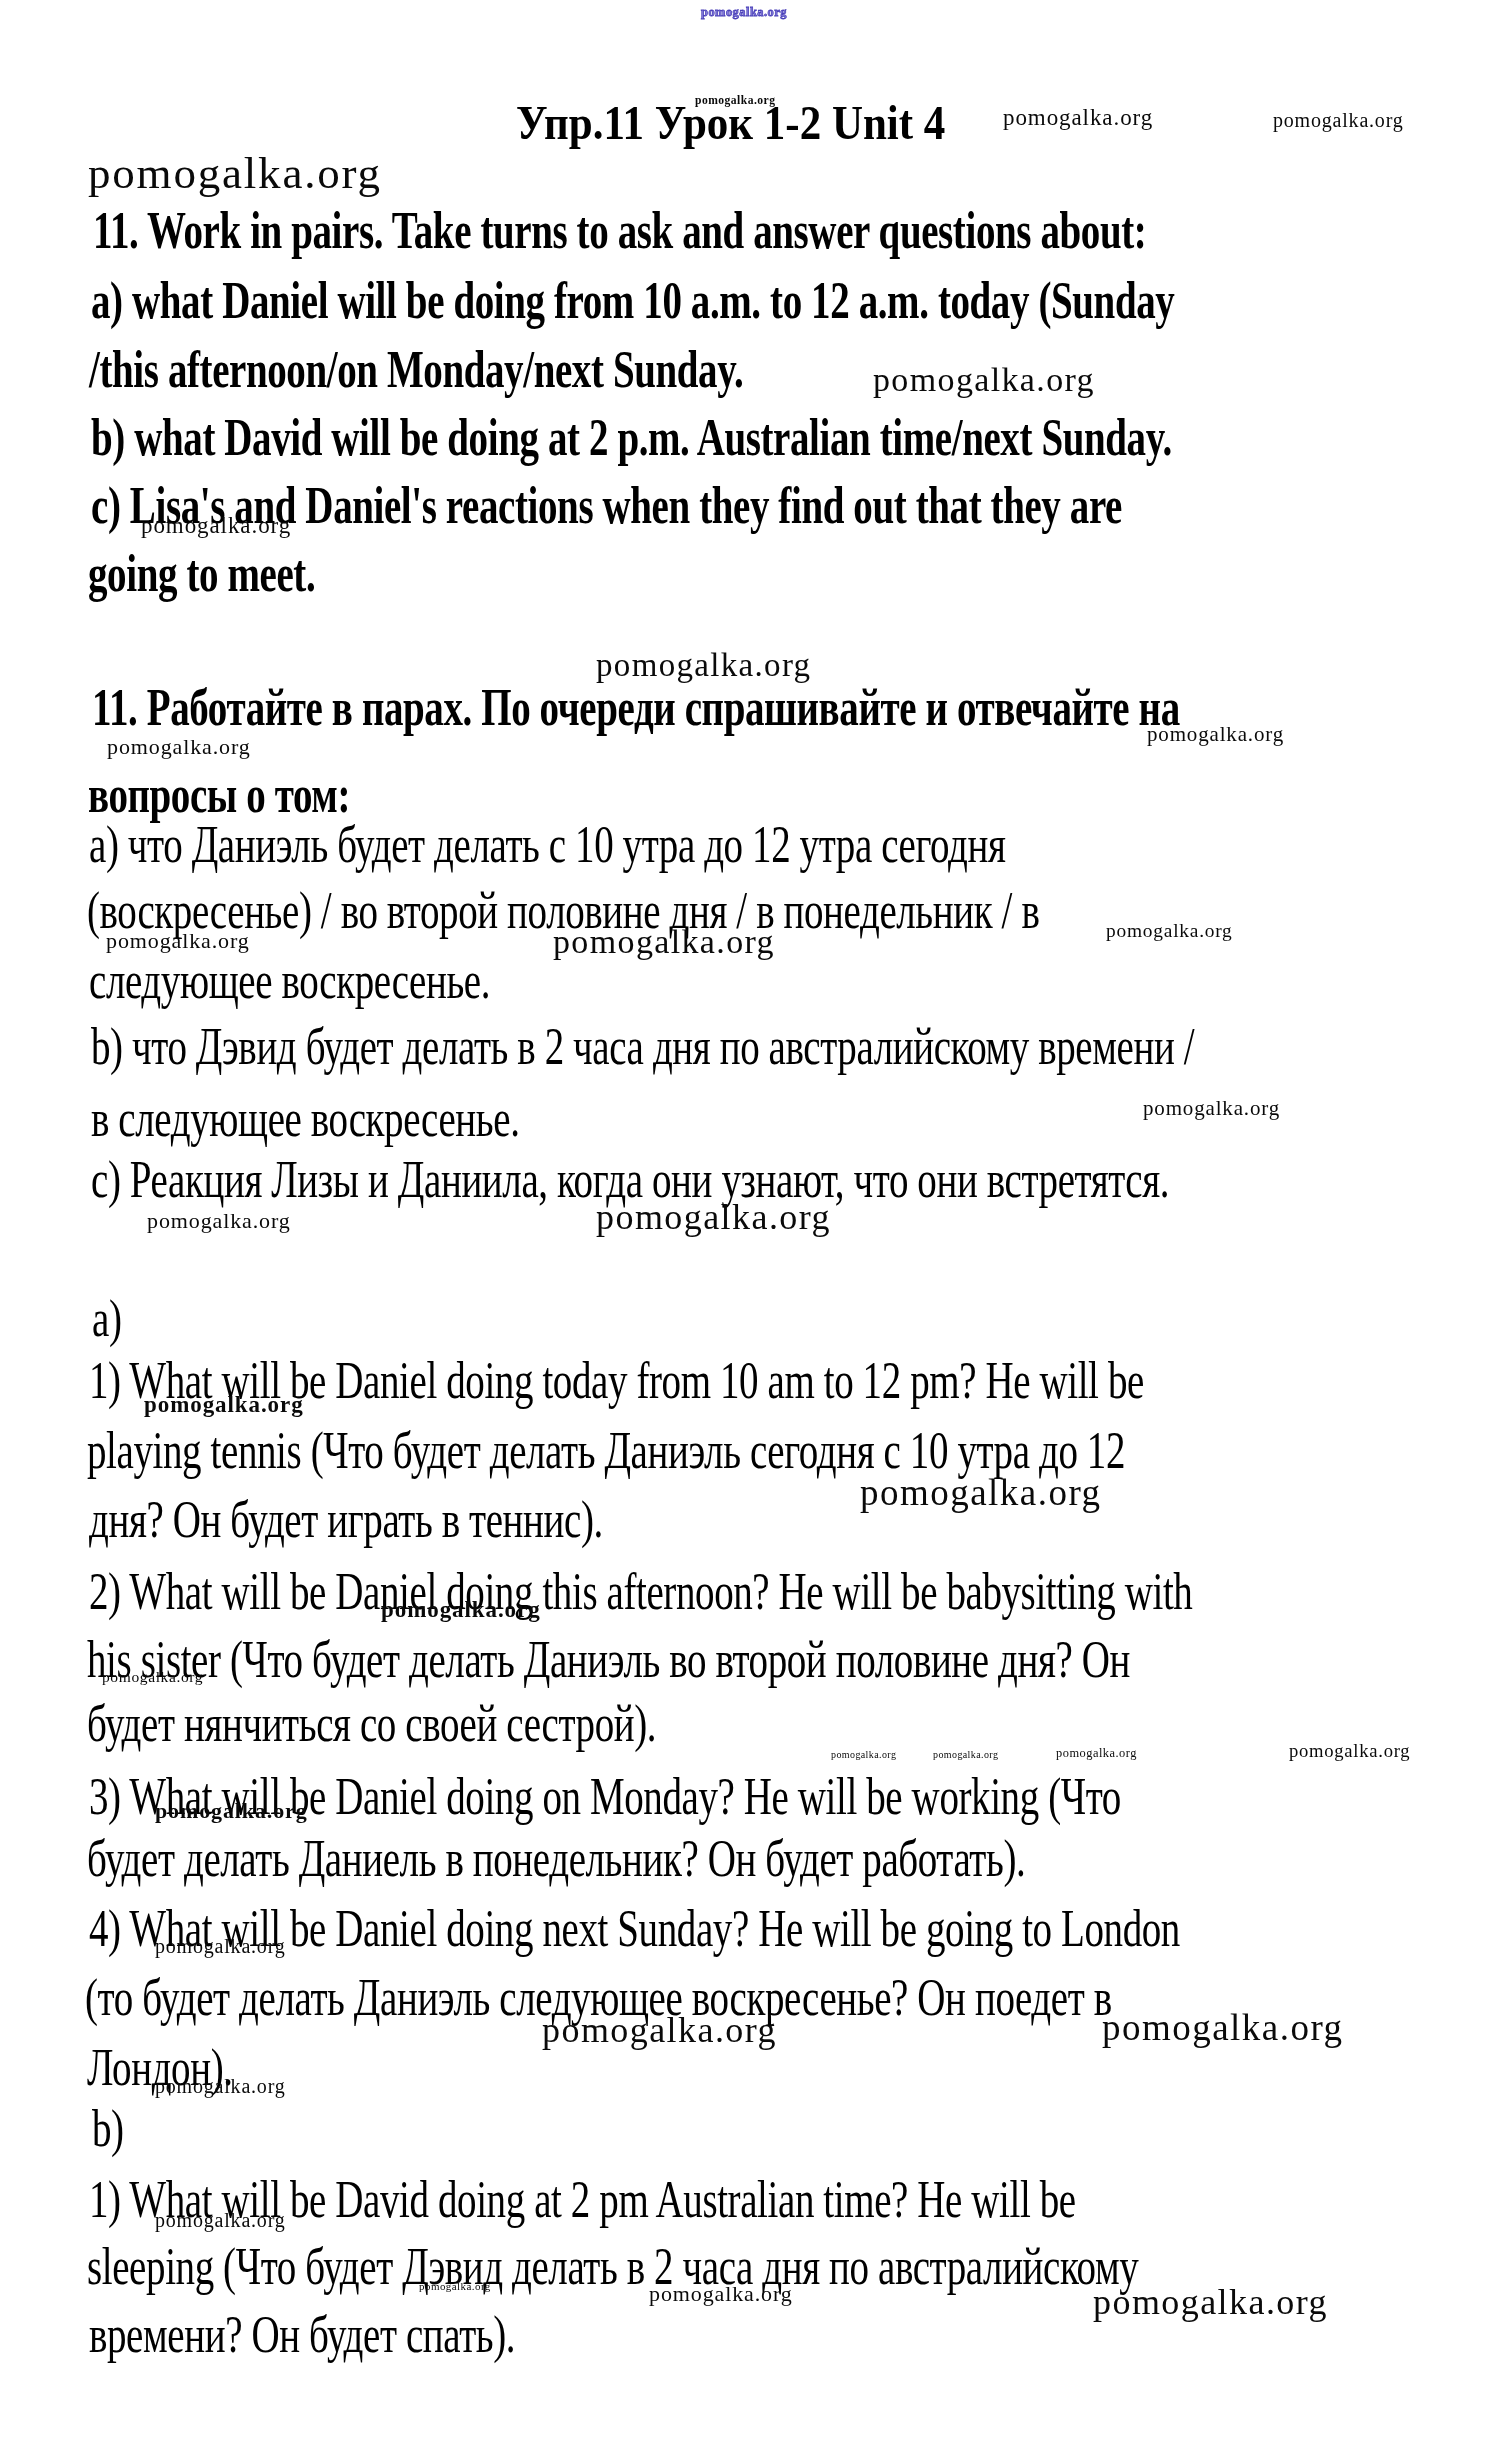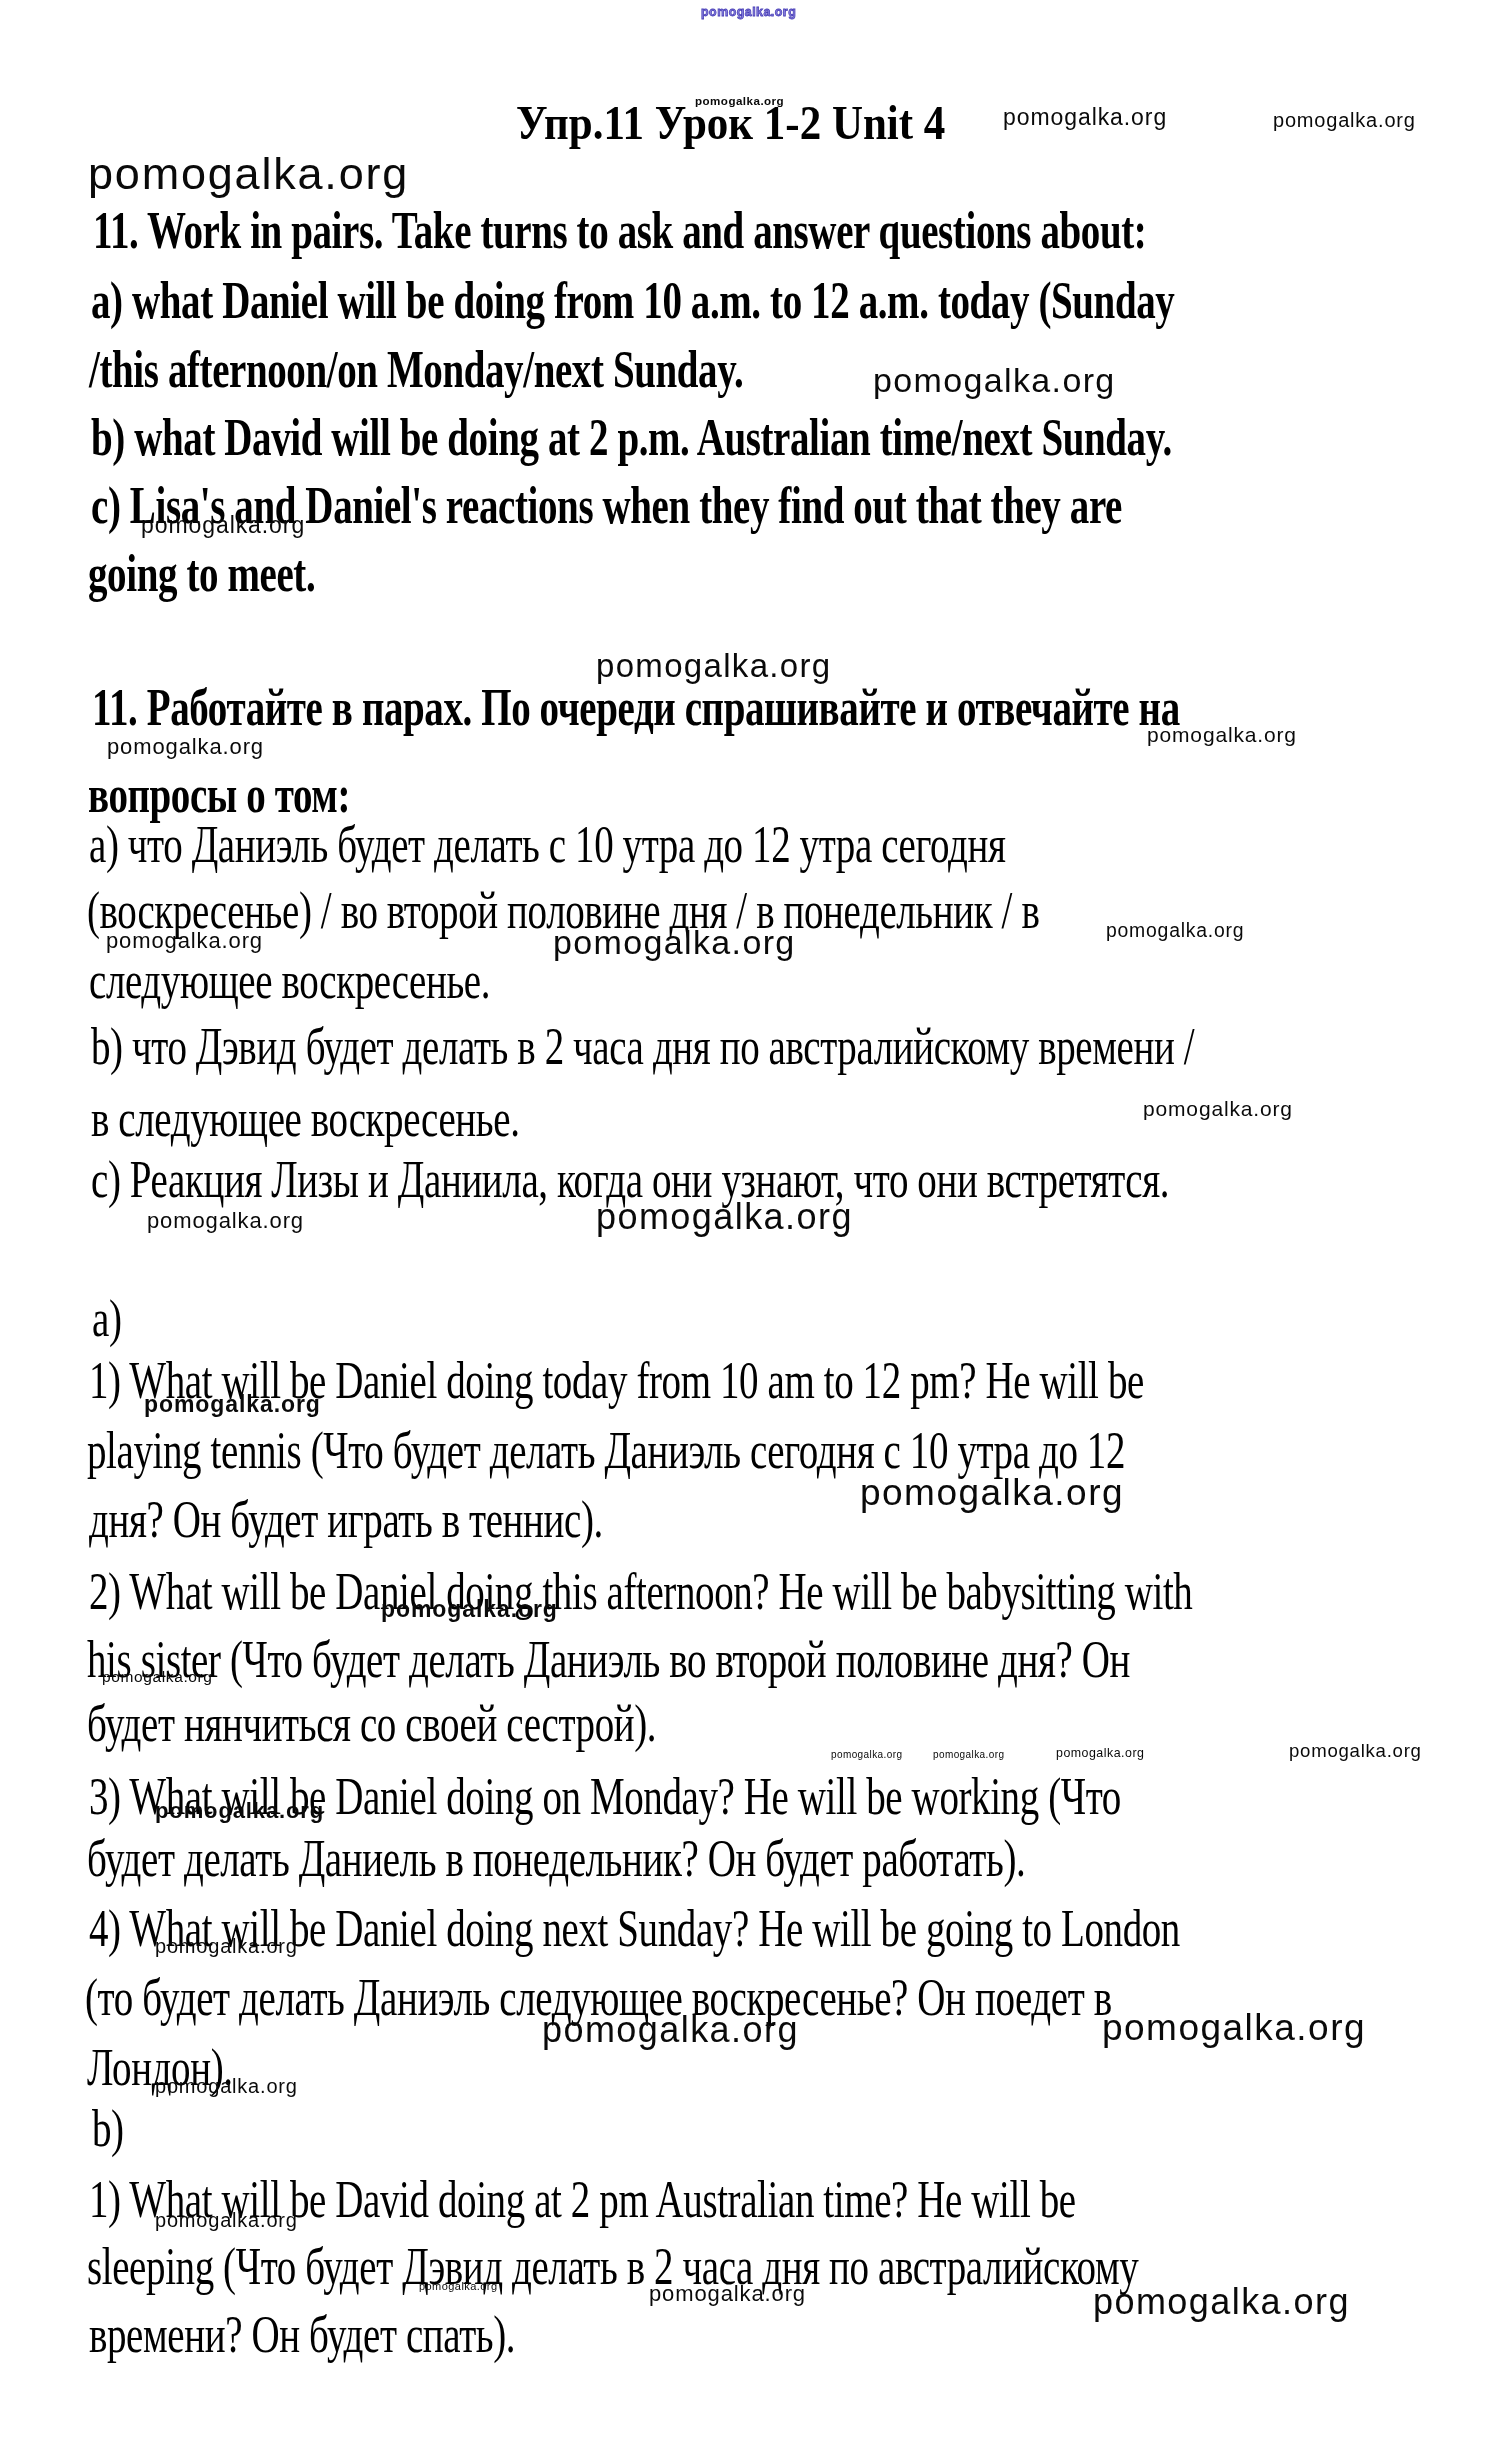--- a/index.html
+++ b/index.html
@@ -28,21 +28,21 @@
     font-size:43px;
     font-weight:bold;
     line-height:1;
     transform:scaleY(1.15);
     transform-origin:0 0;
   }
   
   .wm {
     position:absolute;
     white-space:nowrap;
-    font-family:Liberation Sans, sans-serif;
+    font-family:Liberation Serif, serif;
     line-height:1;
     letter-spacing:0.04em;
     color:#0a0a0a;
   }
   .wmb { font-weight:bold; }.w13{font-size:10px}.w14{font-size:11px}.w15{font-size:11.6px}
   .w16{font-size:12.4px}.w20{font-size:15.5px}.w24{font-size:18.6px}
   .w25{font-size:19.4px}.w26{font-size:20px}.w27{font-size:21px}.w28{font-size:22px}
   .w30{font-size:23px}.w42{font-size:33px}.w44{font-size:34px}.w46{font-size:36px}
   .w48{font-size:37px}.w58{font-size:45px}
   .wm-blue {

